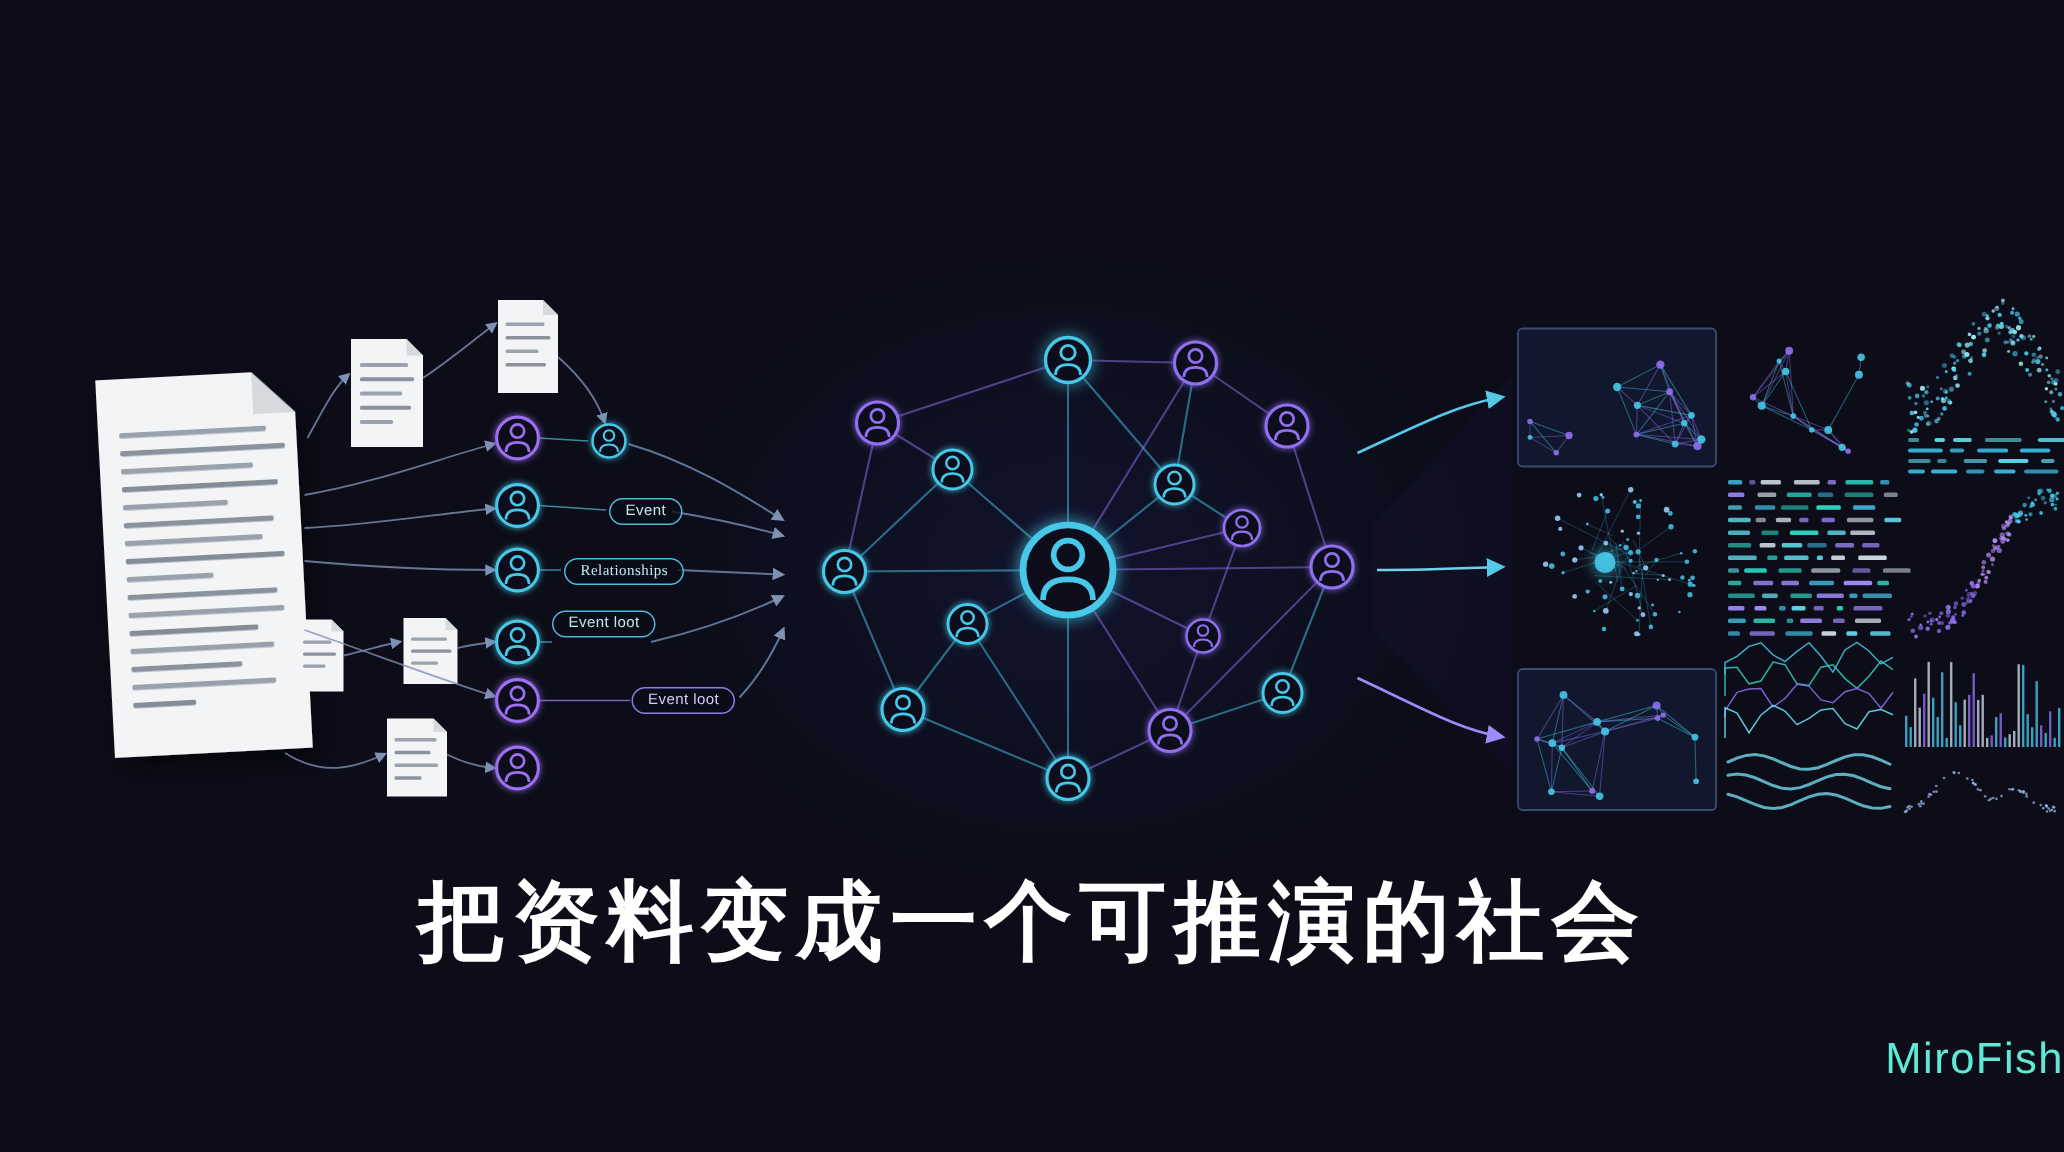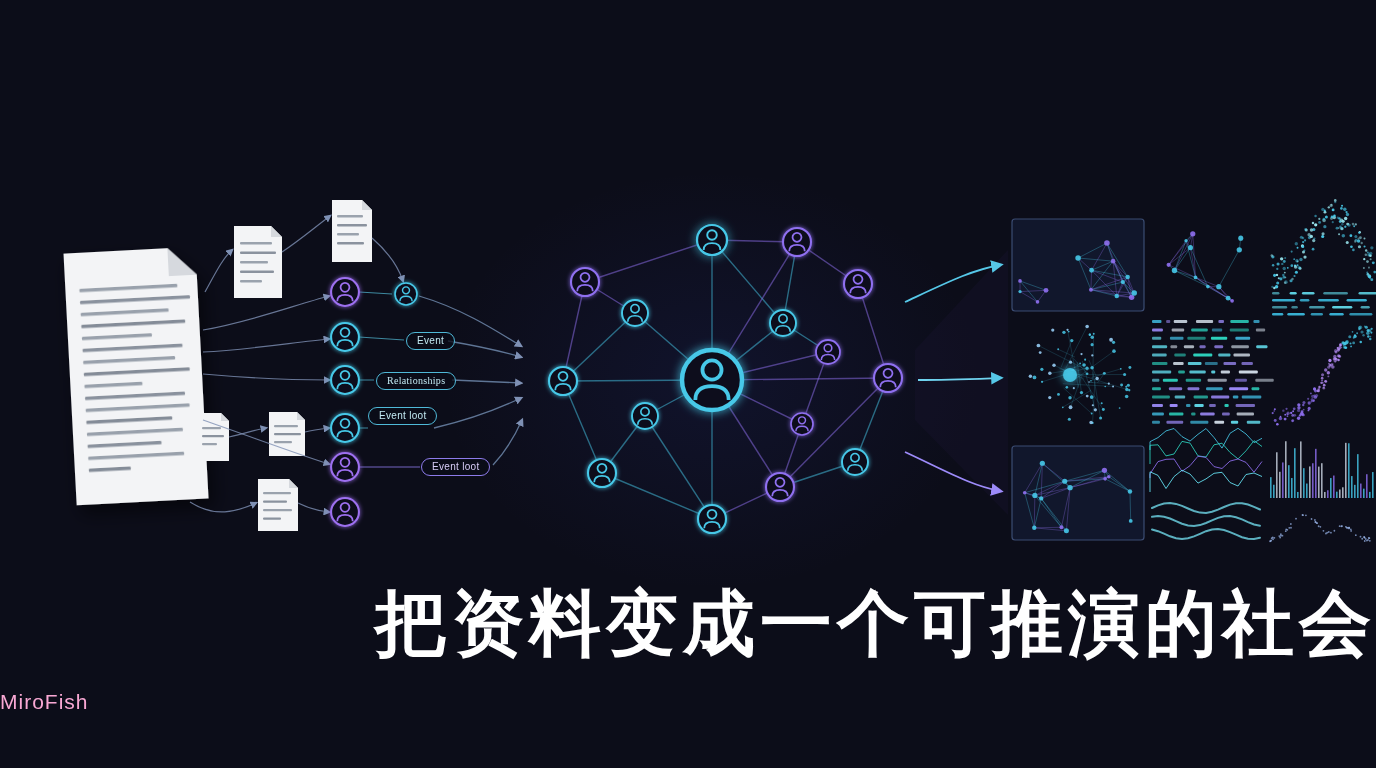--- a/index.html
+++ b/index.html
@@ -3,24 +3,24 @@
 <meta charset="utf-8">
 <style>
   html,body{margin:0;padding:0;background:#0c0d19;}
   .stage{position:relative;width:1376px;height:768px;background:#0c0d19;overflow:hidden;
          font-family:"Liberation Sans",sans-serif;}
   svg.scene{position:absolute;left:0;top:0;}
   .pill{position:absolute;font-size:10px;line-height:1;padding:3px 10px;border:1px solid;
         border-radius:9px;background:rgba(10,13,24,.78);letter-spacing:.3px;white-space:nowrap;}
   .pill-cyan{border-color:#4fb9d8;color:#c2e9f2;}
   .pill-purple{border-color:#8d7bea;color:#d8cdf8;}
-  .headline{position:absolute;left:0;right:0;top:576px;text-align:right;font-size:72px;
+  .headline{position:absolute;left:0;right:0;top:576px;text-align:center;font-size:58px;
             font-weight:bold;color:#ffffff;letter-spacing:5px;}
-  .brand{position:absolute;left:0;right:0;top:690px;text-align:left;font-size:21px;
-         color:#f9a8d4;letter-spacing:1px;}
+  .brand{position:absolute;left:0;right:0;top:690px;text-align:right;font-size:29px;
+         color:#5eead4;letter-spacing:1px;}
 </style>
 </head>
 <body>
 
 <div class="stage">
 
   <svg class="scene" id="scene" width="1376" height="768" viewBox="0 0 1376 768" xmlns="http://www.w3.org/2000/svg" xmlns:xlink="http://www.w3.org/1999/xlink">
     <defs>
       <symbol id="personNode" viewBox="-16 -16 32 32">
         <circle r="13.5" fill="#10101f" stroke="currentColor" stroke-width="2"></circle>

